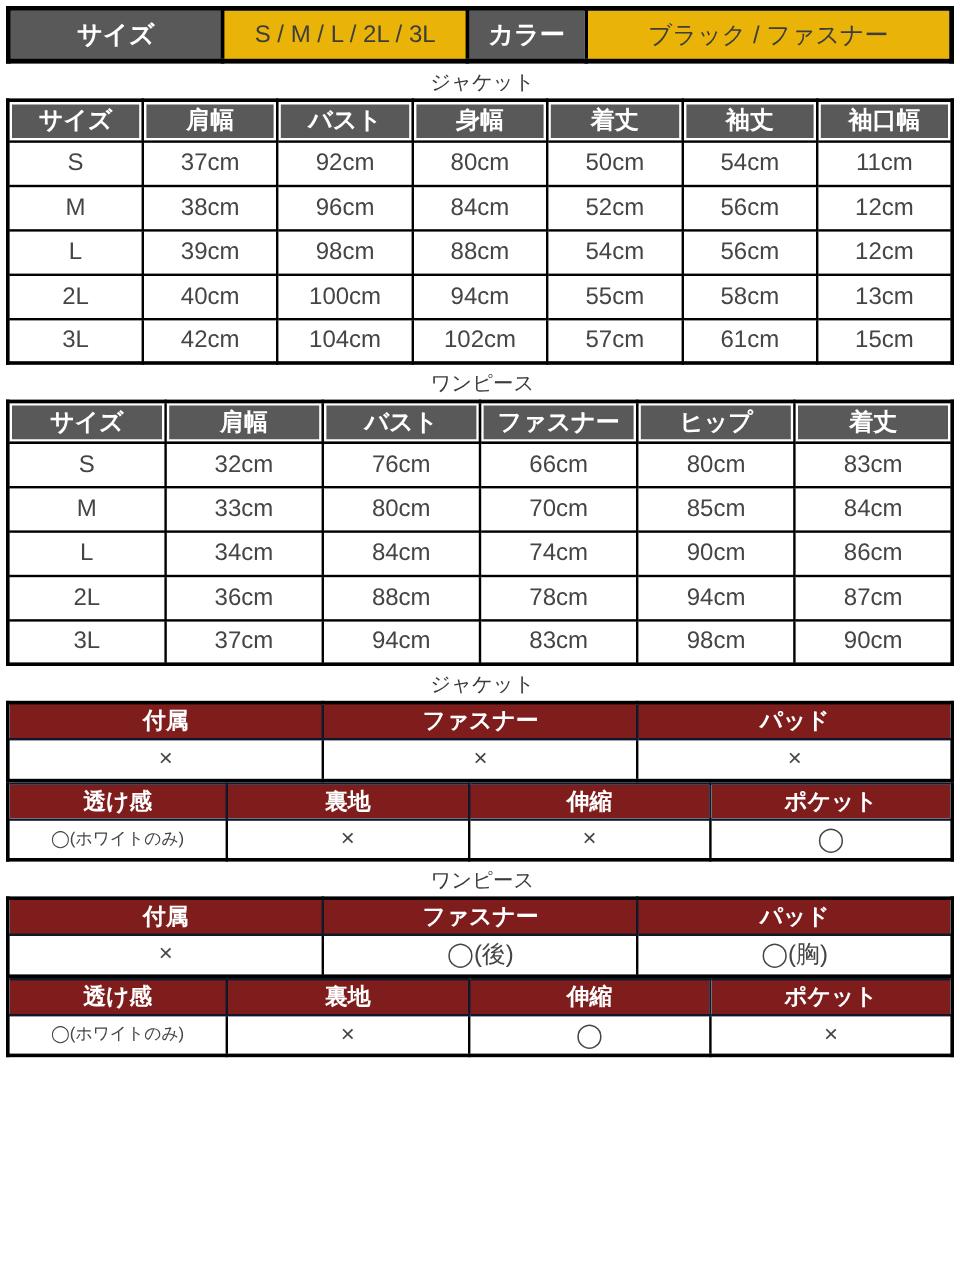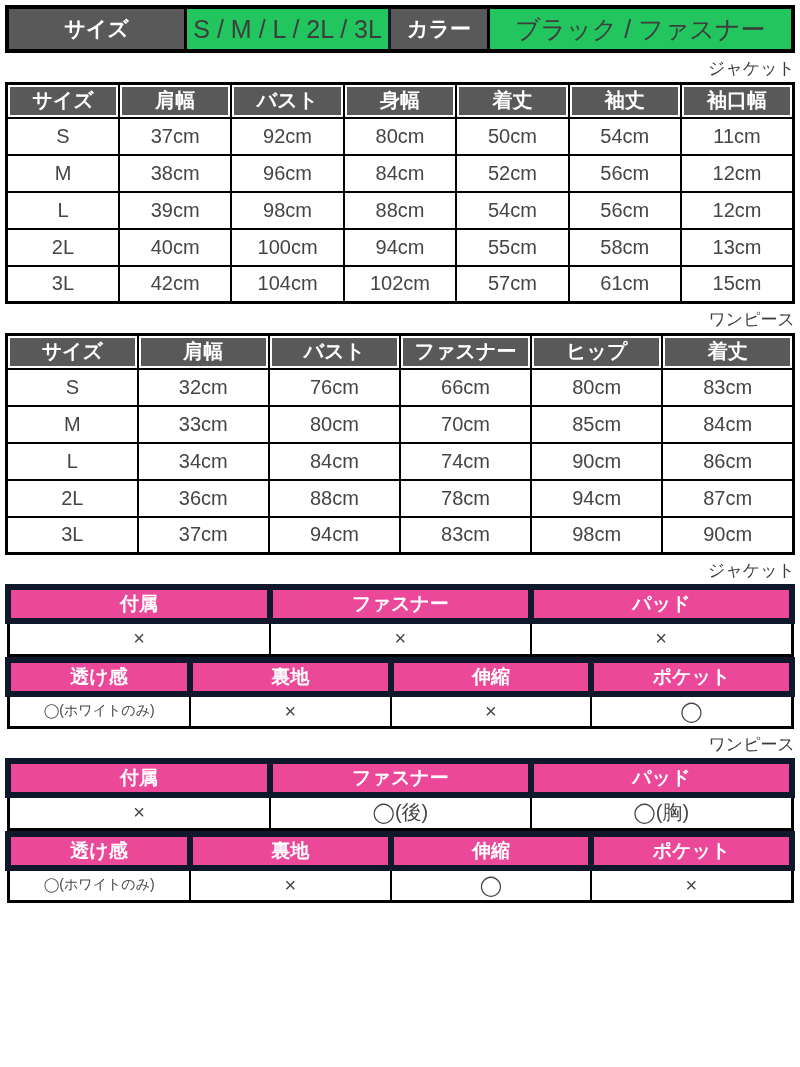--- a/index.html
+++ b/index.html
@@ -13,46 +13,46 @@
 
   table { border-collapse: collapse; width: 790px; table-layout: fixed; }
   th, td { text-align: center; vertical-align: middle; overflow: hidden; white-space: nowrap; }
 
   
   .info-table { border: 4px solid #000; }
   .info-table th {
     background: #595959; color: #fff; font-weight: bold;
     font-size: 21px; border: 3px solid #000;
   }
-  .info-table td { font-size: 25px; color: #3d3d3d; border: 3px solid #0f172a; background: #22c55e; }
+  .info-table td { font-size: 20px; color: #3d3d3d; border: 1px solid #0f172a; background: #eab308; }
   .info-row-1 { height: 44px; }
   .info-row-2 { height: 62px; }
   .material-cell { font-size: 20px; line-height: 1.3; white-space: normal; }
 
   
   .section-label {
-    font-size: 17px; color: #3b3b3b; text-align: right;
+    font-size: 17px; color: #3b3b3b; text-align: center;
     margin: 6px 0 3px 0; padding-left: 4px; line-height: 20px;
   }
 
   
   .size-table { border: 3px solid #000; }
   .size-table th {
     background: #595959; color: #fff; font-weight: bold; font-size: 20px;
     border: 2px solid #000; height: 34px;
     box-shadow: inset 0 0 0 2px #fff;
   }
   .size-table td { font-size: 20px; color: #454545; border: 2px solid #000; height: 37px; background: #fff; }
 
   
   .feat-table { border: 3px solid #000; }
   .feat-table.stack-bottom { border-top: 0; }
   .feat-table th {
-    background: #ec4899; color: #fff; font-weight: bold; font-size: 19px;
-    border: 6px solid #0f172a; height: 30px;
+    background: #7f1d1d; color: #fff; font-weight: bold; font-size: 19px;
+    border: 2px solid #0f172a; height: 30px;
   }
   .feat-table td { font-size: 20px; color: #454545; border: 2px solid #000; height: 34px; background: #fff; }
   .feat-table td.small { font-size: 14px; }
 </style>
 </head>
 <body>
 
 <div class="page">
 
   <table class="info-table">

